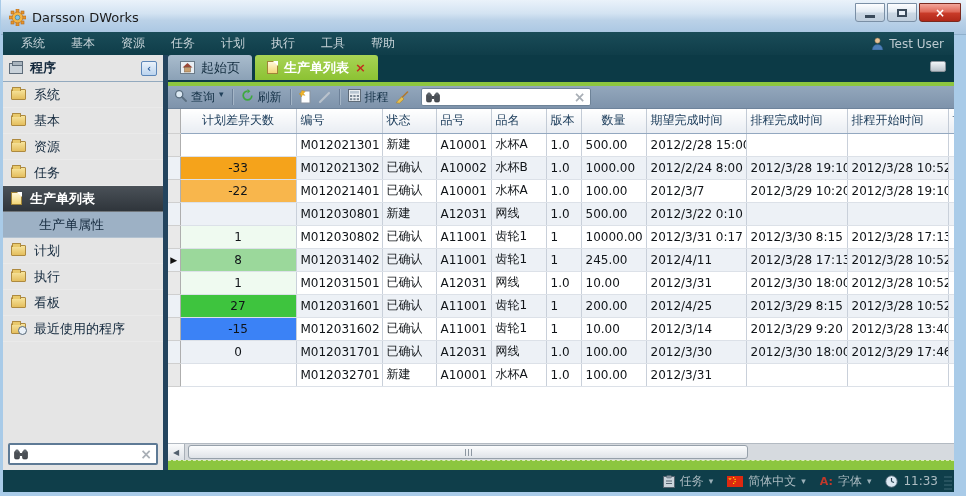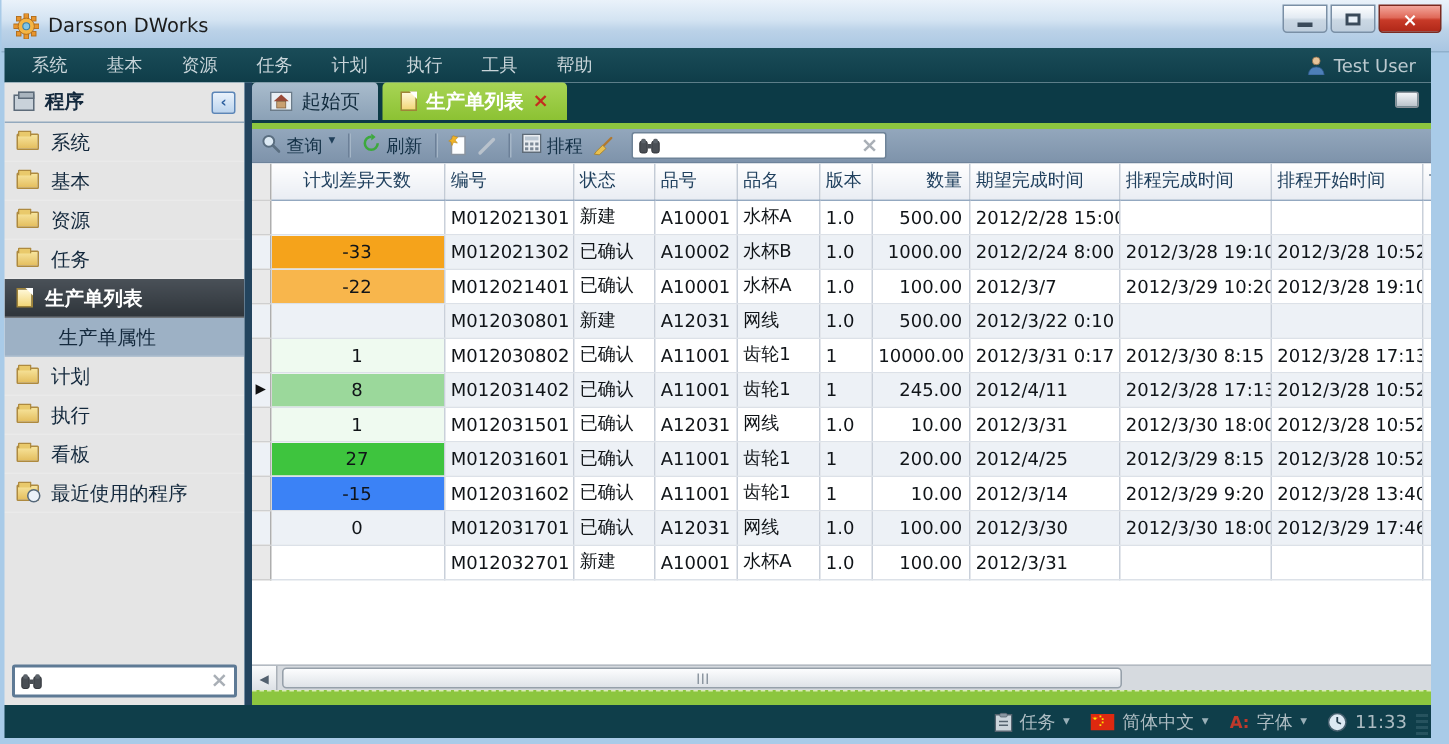--- a/index.html
+++ b/index.html
@@ -74,21 +74,21 @@
   table.grid { border-collapse:collapse; table-layout:fixed; width:820px; }
   .grid th { height:24px; background:linear-gradient(#FFFFFF,#E9EDF3); border-right:1px solid #C3CBD6;
     border-bottom:1px solid #93A8C0; font-size:12px; font-weight:normal; color:#20405E; padding:0 4px;
     overflow:hidden; white-space:nowrap; }
   .grid td { height:23px; border-right:1px solid #C9D0DA; border-bottom:1px solid #DCE1E8;
     font-size:12px; color:#101418; padding:0 4px; overflow:hidden; white-space:nowrap; background:#fff; }
   .grid tr.alt td { background:#EDF1F6; }
   .grid td.ind, .grid th.ind { background:#E9E9E9; border-right:1px solid #AEAEAE; border-bottom:1px solid #CFCFCF;
     padding:0; text-align:center; font-size:9px; color:#111; }
   .grid td.mark { background:#9E9E9E; color:#222; text-align:center; }
-  .al-l{text-align:left} .al-c{text-align:center} .al-r{text-align:right}
+  .al-l{text-align:left} .al-c{text-align:center} .al-r{}
 
   
   .hscroll { height:17px; background:#D6DADF; border-top:1px solid #B3BAC2; position:relative; }
   .hs-btn { position:absolute; left:0; top:0; width:17px; height:16px; background:linear-gradient(#FAFBFC,#DDE1E6);
     border-right:1px solid #A9B0B8; font-size:8px; color:#52606E; display:flex; align-items:center; justify-content:center; cursor:pointer; }
   .hs-thumb { position:absolute; left:20px; top:1px; width:560px; height:14px; border:1px solid #96A0AA;
     border-radius:3px; background:linear-gradient(#FCFDFE,#DFE3E8); display:flex; align-items:center;
     justify-content:center; gap:2px; cursor:pointer; }
   .hs-thumb i { display:block; width:1px; height:7px; background:#8D97A1; }
   .greenstrip { height:10px; background:#8CC63F; border-top:1px dashed #D9ECB4; }

